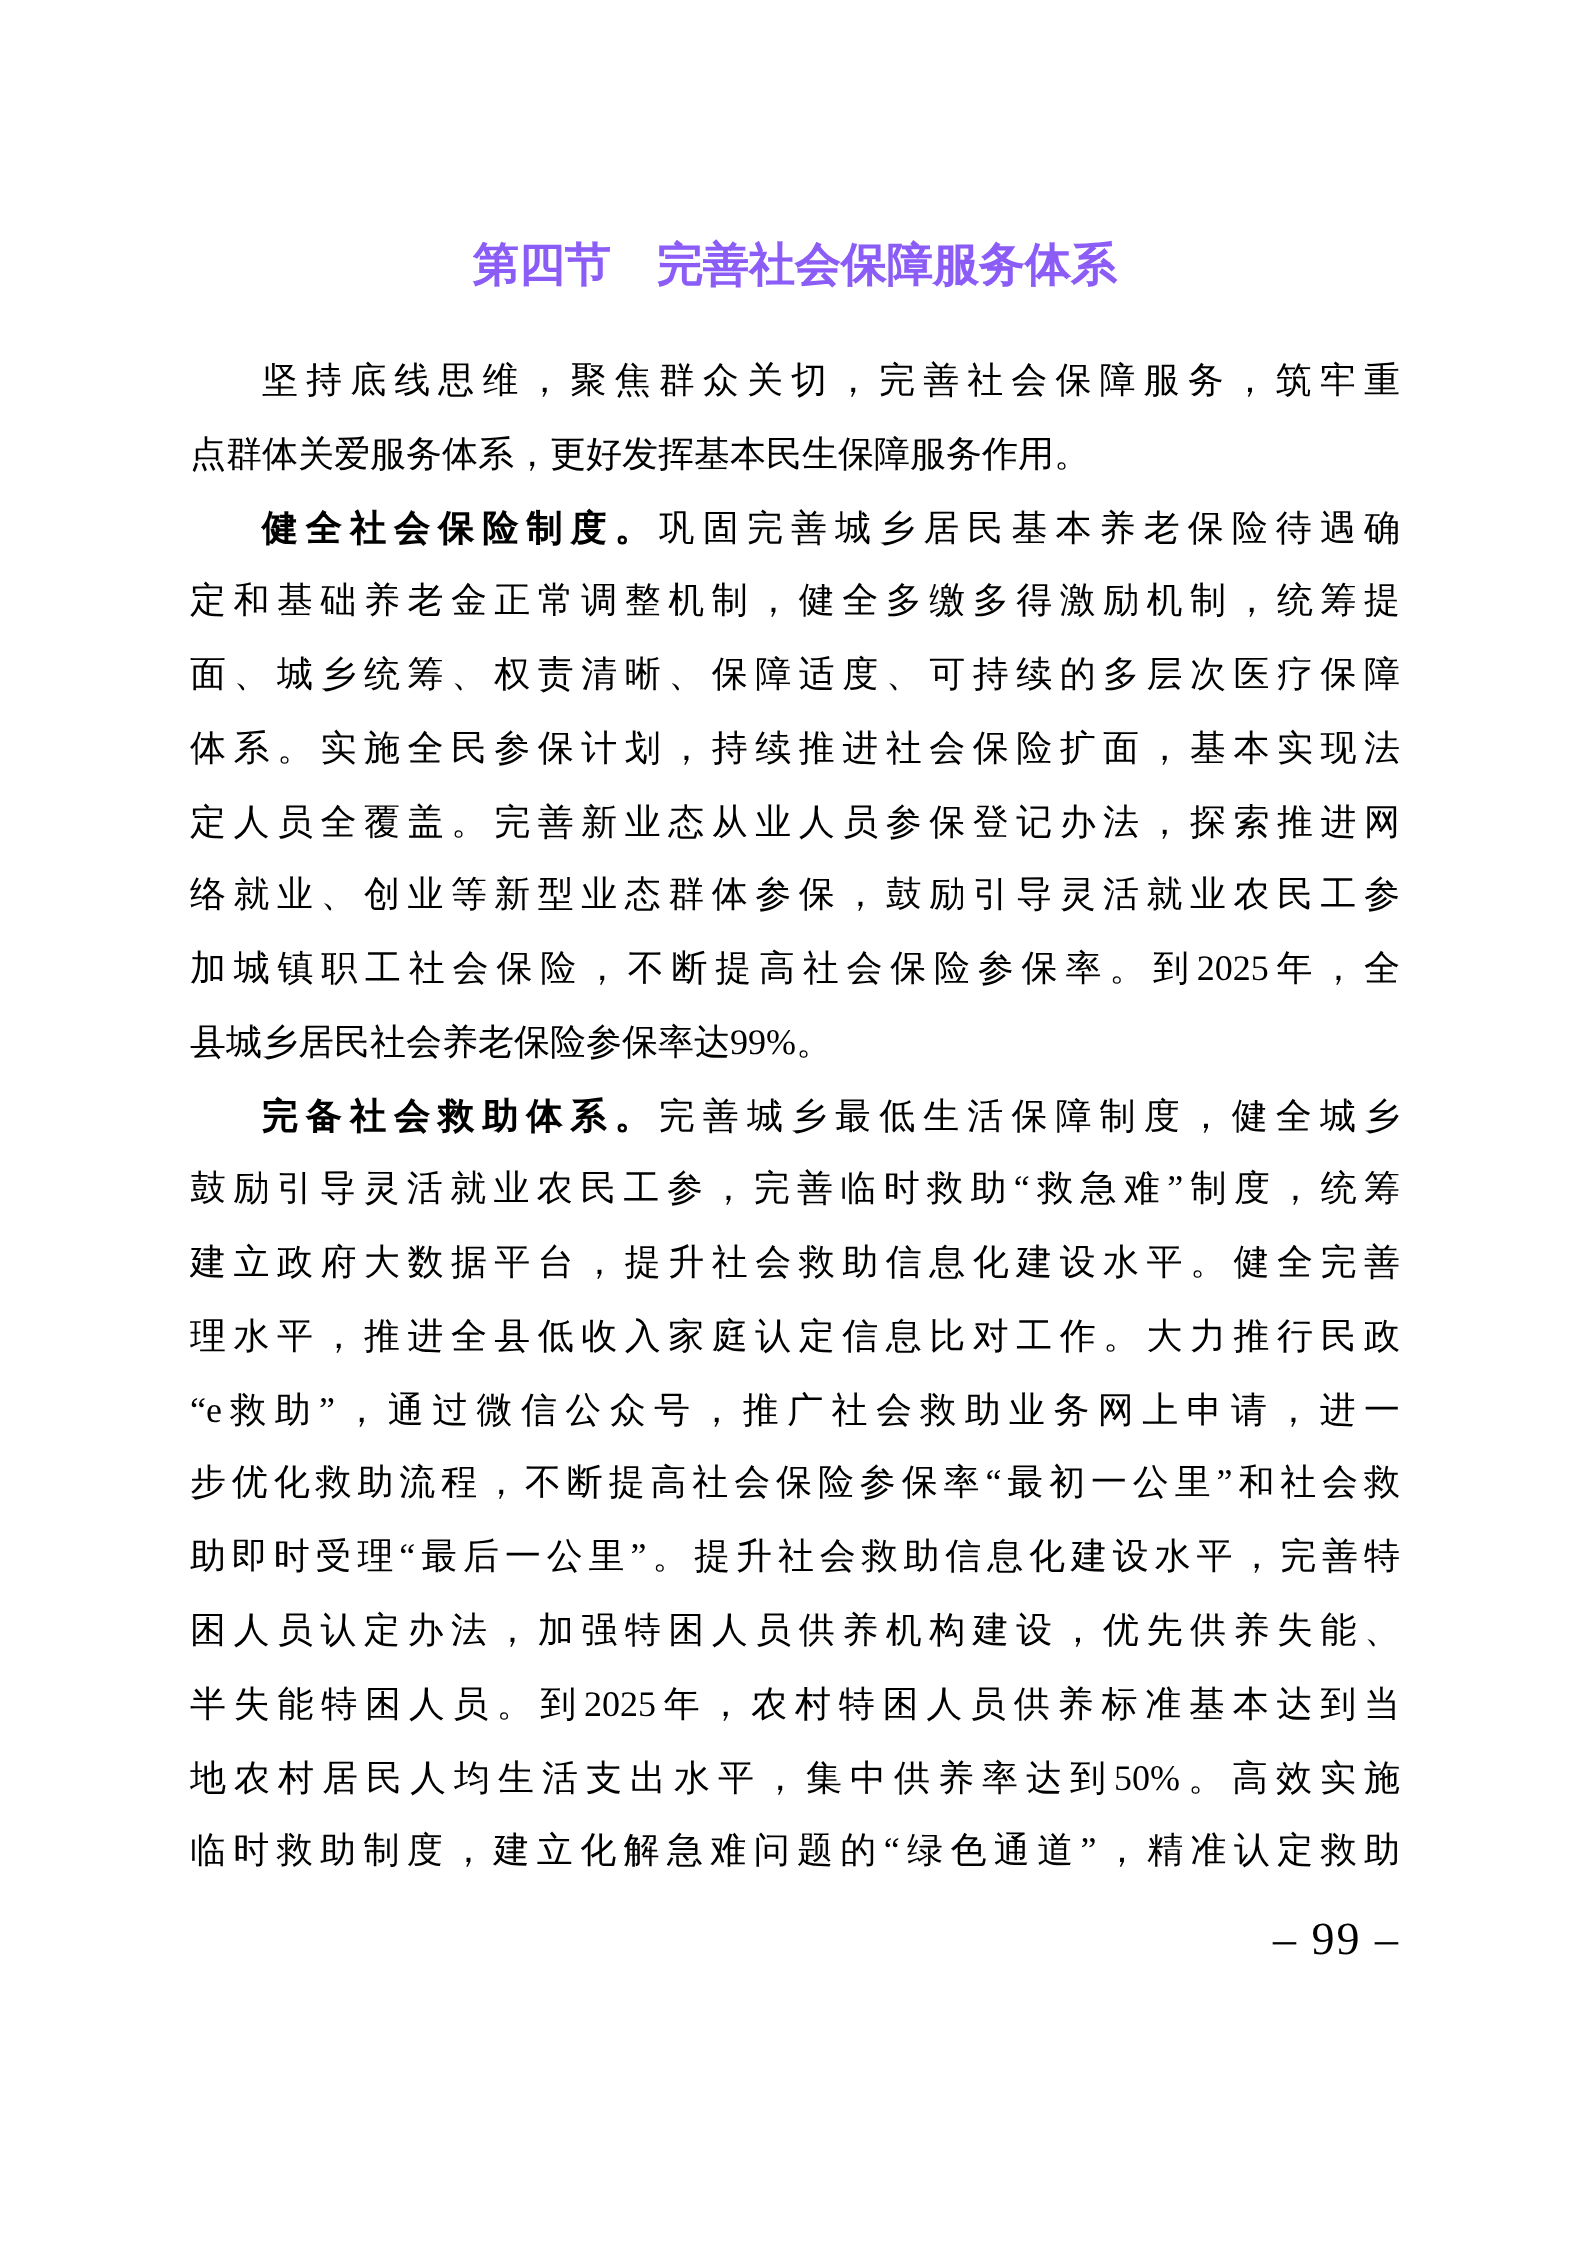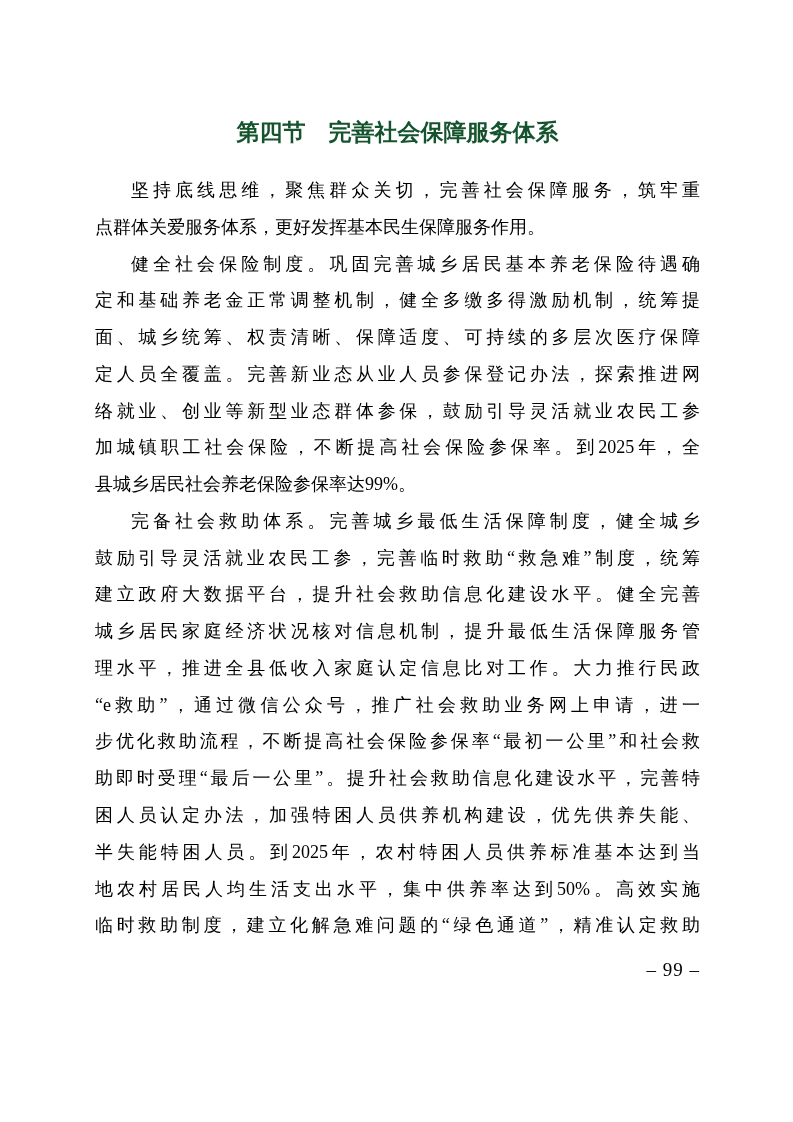--- a/index.html
+++ b/index.html
@@ -18,21 +18,21 @@
     font-family: "Liberation Serif", "DejaVu Serif", serif;
     overflow: hidden;
   }
   .title {
     margin: 0 0 24px 0;
     font-family: "Liberation Sans", "DejaVu Sans", sans-serif;
     font-weight: 700;
     font-size: 23px;
     line-height: 32px;
     text-align: center;
-    color: #14532d;
+    color: #8b5cf6;
   }
   .para {
     margin: 0;
     padding: 0;
   }
   .line {
     display: block;
     font-size: 18px;
     height: 36.78px;
     line-height: 36.78px;
@@ -45,25 +45,25 @@
   }
   .line.lastline {
     text-align: center;
     text-align-last: left;
   }
   .line.indent {
     text-indent: 2em;
   }
   .lead {
     font-family: "Liberation Sans", "DejaVu Sans", sans-serif;
-    font-weight: 400;
+    font-weight: 700;
   }
   .pageno {
     margin-top: 14px;
-    font-size: 19px;
+    font-size: 23px;
     line-height: 24px;
     text-align: right;
     letter-spacing: 1px;
     color: #000000;
   }
 </style>
 </head>
 <body>
 
 <div class="page">
@@ -74,31 +74,31 @@
 
     <p class="para">
       <span class="line full indent">坚持底线思维，聚焦群众关切，完善社会保障服务，筑牢重</span>
       <span class="line lastline">点群体关爱服务体系，更好发挥基本民生保障服务作用。</span>
     </p>
 
     <p class="para">
       <span class="line full indent"><b class="lead">健全社会保险制度。</b><span>巩固完善城乡居民基本养老保险待遇确</span></span>
       <span class="line full">定和基础养老金正常调整机制，健全多缴多得激励机制，统筹提</span>
       <span class="line full">面、城乡统筹、权责清晰、保障适度、可持续的多层次医疗保障</span>
+      <span class="line full">体系。实施全民参保计划，持续推进社会保险扩面，基本实现法</span>
       <span class="line full">定人员全覆盖。完善新业态从业人员参保登记办法，探索推进网</span>
       <span class="line full">络就业、创业等新型业态群体参保，鼓励引导灵活就业农民工参</span>
       <span class="line full">加城镇职工社会保险，不断提高社会保险参保率。到2025年，全</span>
       <span class="line lastline">县城乡居民社会养老保险参保率达99%。</span>
     </p>
 
     <p class="para">
       <span class="line full indent"><b class="lead">完备社会救助体系。</b><span>完善城乡最低生活保障制度，健全城乡</span></span>
       <span class="line full">鼓励引导灵活就业农民工参，完善临时救助“救急难”制度，统筹</span>
       <span class="line full">建立政府大数据平台，提升社会救助信息化建设水平。健全完善</span>
-      <span class="line full">城乡居民家庭经济状况核对信息机制，提升最低生活保障服务管</span>
       <span class="line full">理水平，推进全县低收入家庭认定信息比对工作。大力推行民政</span>
       <span class="line full">“e救助”，通过微信公众号，推广社会救助业务网上申请，进一</span>
       <span class="line full">步优化救助流程，不断提高社会保险参保率“最初一公里”和社会救</span>
       <span class="line full">助即时受理“最后一公里”。提升社会救助信息化建设水平，完善特</span>
       <span class="line full">困人员认定办法，加强特困人员供养机构建设，优先供养失能、</span>
       <span class="line full">半失能特困人员。到2025年，农村特困人员供养标准基本达到当</span>
       <span class="line full">地农村居民人均生活支出水平，集中供养率达到50%。高效实施</span>
       <span class="line full">临时救助制度，建立化解急难问题的“绿色通道”，精准认定救助</span>
     </p>
 

